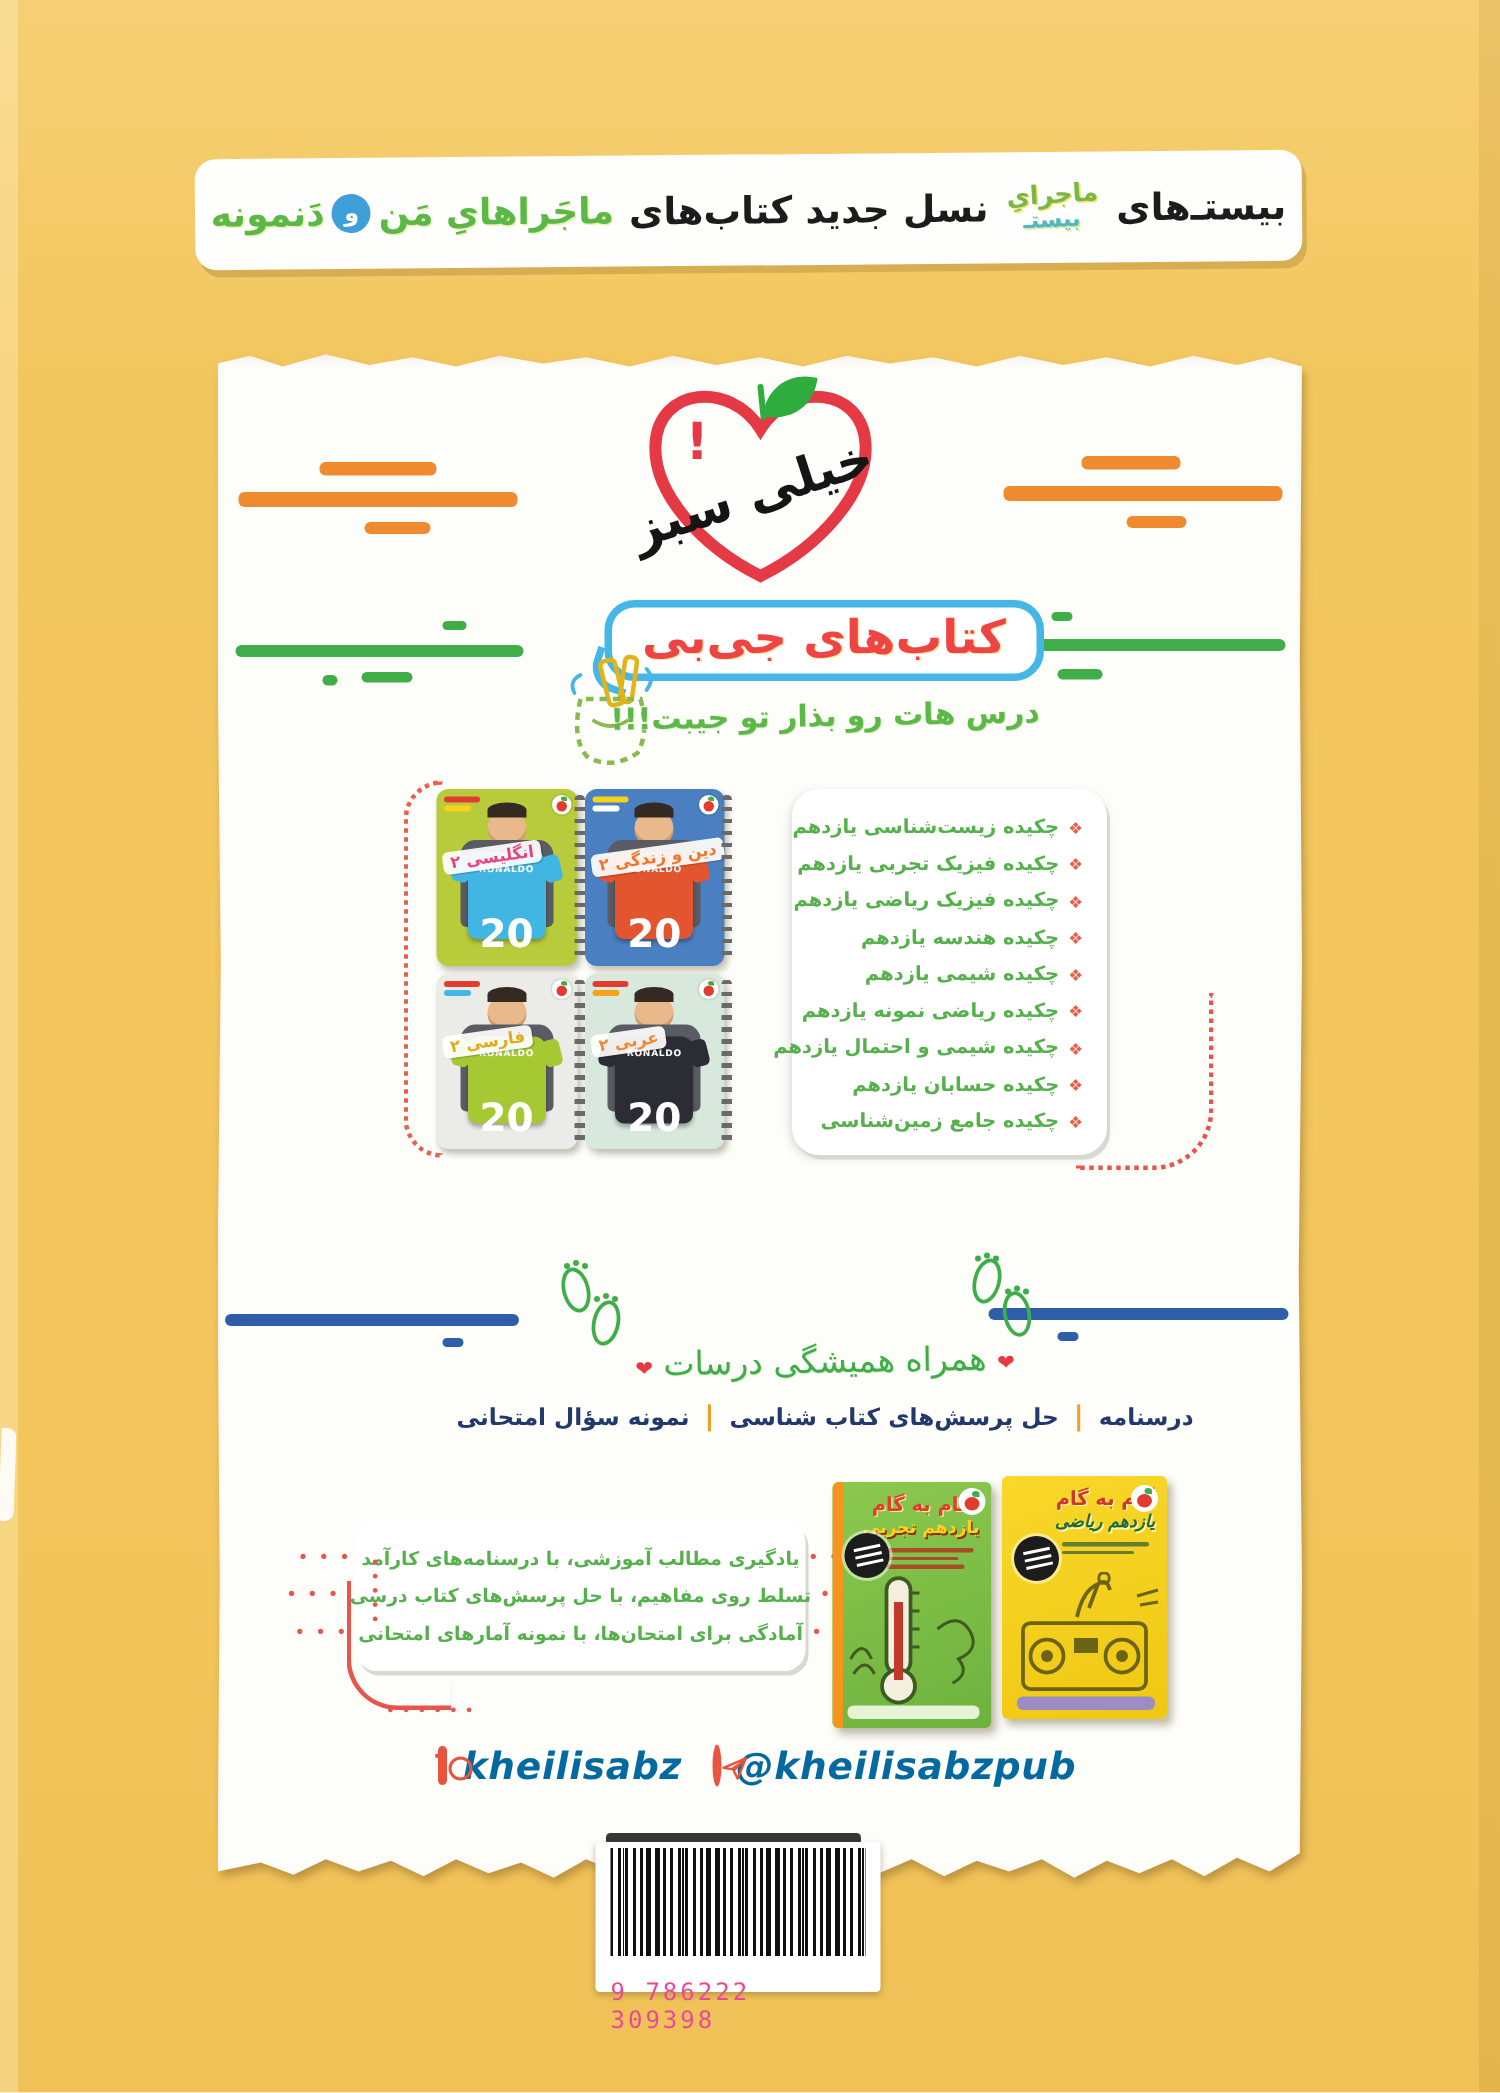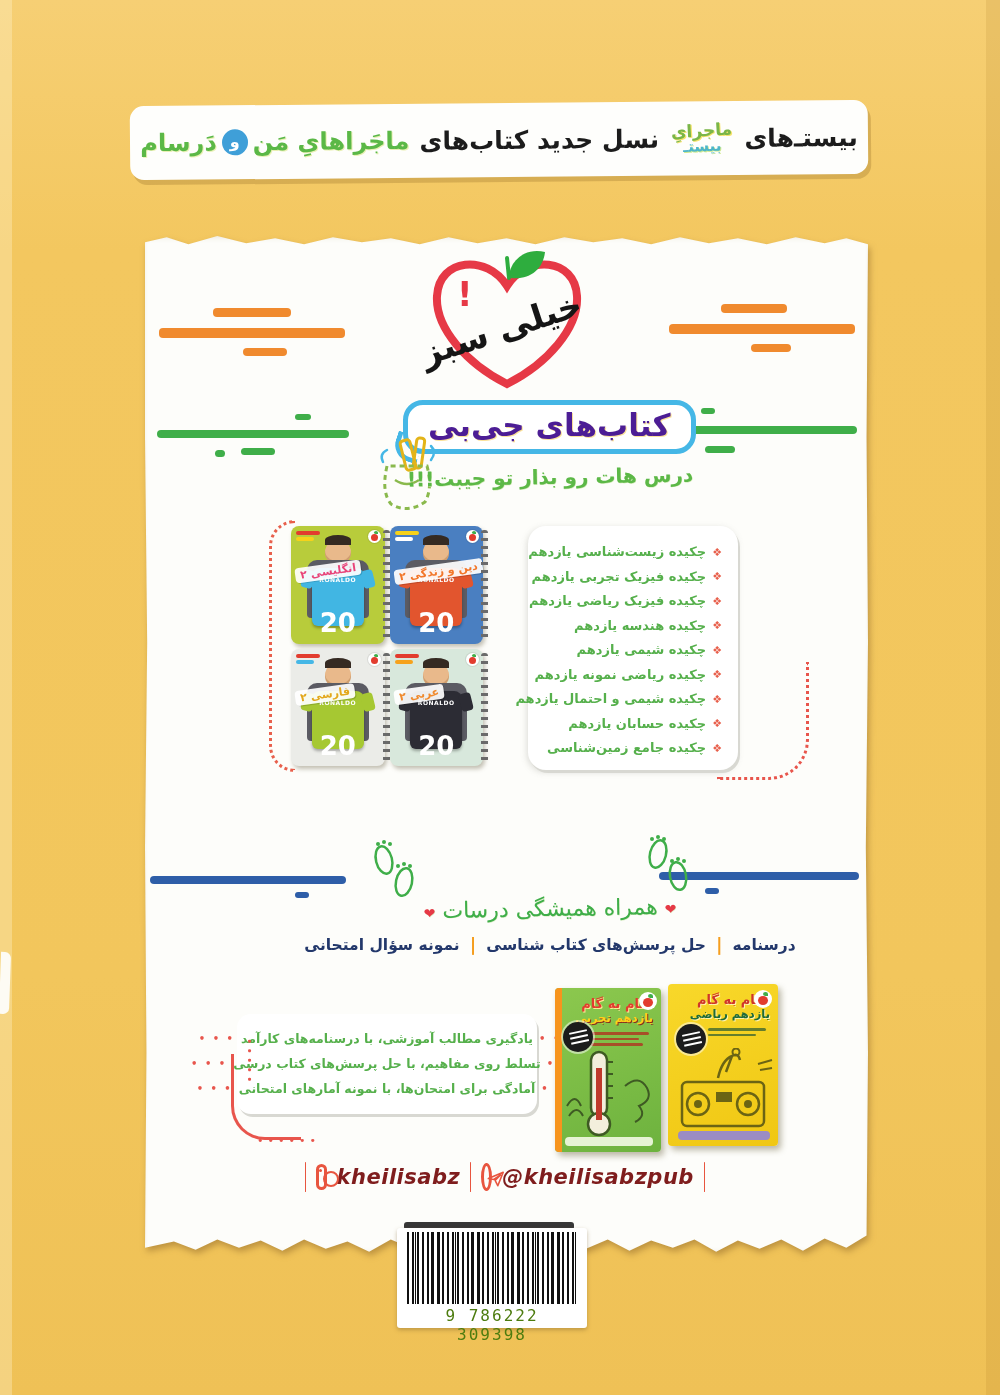--- a/index.html
+++ b/index.html
@@ -45,21 +45,21 @@
   .dash.blue { background:#2e5ea8; }
   .dash.green { background:#3fae49; }
 
   
   .bracket {
     position:absolute; border:5px solid #45b7e6; border-radius:20px;
     padding:2px 20px 6px; background:#fff; text-align:center;
   }
   .bracket .btxt { font-weight:bold; white-space:nowrap; }
   .jibi-badge { left:258px; top:168px; }
-  .jibi-badge .btxt { color:#4c1d95; font-size:31px; text-shadow:1px 1px 0 #fbe29a; }
+  .jibi-badge .btxt { color:#ef4444; font-size:31px; text-shadow:1px 1px 0 #fbe29a; }
   .jibi-badge::after { content:""; position:absolute; left:-14px; bottom:-12px; width:22px; height:22px; border-left:5px solid #45b7e6; border-bottom:5px solid #45b7e6; border-bottom-left-radius:18px; transform:rotate(18deg); background:transparent; }
   .gbg-badge { border-color:#f15a24; left:282px; top:610px; }
   .gbg-badge .btxt { color:#f15a24; font-size:29px; }
   .gbg-badge::after { content:""; position:absolute; right:-13px; bottom:-11px; width:20px; height:20px; border-right:5px solid #f15a24; border-bottom:5px solid #f15a24; border-bottom-right-radius:16px; transform:rotate(-14deg); }
 
   .hand-green { color:#5cb847; font-weight:bold; direction:rtl; }
   .jibi-sub { position:absolute; left:240px; top:233px; width:330px; text-align:center; font-size:20px; transform:rotate(-1deg); text-shadow:0.5px 0.5px 0 #cfe9b4; }
 
   .pocket-doodle { position:absolute; left:232px; top:204px; width:62px; height:76px; }
 
@@ -115,72 +115,72 @@
 
   
   .gbook { position:absolute; border-radius:4px; box-shadow:3px 4px 6px rgba(90,80,40,.4); overflow:hidden; }
   .gbook.green { left:410px; top:756px; width:106px; height:164px; background:linear-gradient(160deg,#8cc84e 0%, #6db23e 100%); }
   .gbook.green::before { content:""; position:absolute; left:0; top:0; width:7px; height:100%; background:#f7941d; }
   .gbook.yellow { left:523px; top:752px; width:110px; height:162px; background:linear-gradient(160deg,#f8d82a 0%, #f0c713 100%); }
   .gbook .gb-title { position:absolute; right:8px; top:8px; text-align:center; direction:rtl; }
   .gbook .gb-l1 { display:block; font-size:13px; font-weight:bold; color:#e23c2e; text-shadow:1px 1px 0 #ffe896; }
   .gbook.yellow .gb-l1 { color:#d0352a; text-shadow:1px 1px 0 #fff3ae; }
   .gbook .gb-l2 { display:block; font-size:11.5px; font-weight:bold; color:#ffd11a; text-shadow:1px 1px 0 #8a2f1e; }
-  .gbook.yellow .gb-l2 { color:#1e6b3a; text-shadow:1px 1px 0 #fff3ae; }
+  .gbook.yellow .gb-l2 { color:#1e6b3a; text-shadow:1px 1px 0 #fff3ae;font-style:italic; }
   .gbook .gb-lines { position:absolute; right:10px; top:44px; width:60px; }
   .gbook .gb-lines i { display:block; height:2.5px; background:rgba(180,40,30,.75); border-radius:2px; margin-bottom:3px; }
   .gbook.yellow .gb-lines i { background:rgba(40,90,50,.7); }
   .gbook .gb-badge { position:absolute; left:8px; top:34px; width:30px; height:30px; background:#1c1c1c; border-radius:50%; box-shadow:0 0 0 2px rgba(255,255,255,.5); }
   .gbook .gb-badge::before { content:""; position:absolute; left:6px; top:9px; width:18px; height:2px; background:#fff; transform:rotate(-12deg); box-shadow:0 5px 0 #fff, 0 10px 0 #fff; }
   .gbook .apple-mini2 { position:absolute; right:6px; top:6px; width:18px; height:18px; background:#fff; border-radius:50%; }
   .gbook .apple-mini2::before { content:""; position:absolute; left:4px; top:6px; width:10px; height:9px; background:#e23c2e; border-radius:50%; }
   .gbook .apple-mini2::after { content:""; position:absolute; left:9px; top:2px; width:5px; height:4px; background:#3fae49; border-radius:50% 50% 0 50%; }
   .gbook.green .apple-mini2 { right:4px; top:4px; }
   .gbook .gb-strip { position:absolute; left:10px; bottom:6px; right:8px; height:9px; border-radius:4px; }
   .gbook.green .gb-strip { background:#e6f3d4; }
   .gbook.yellow .gb-strip { background:#9b8cc4; }
 
   
   .social { position:absolute; left:160px; top:930px; width:400px; display:flex; align-items:center; justify-content:center; gap:10px; }
   .social .sep { width:5px; height:30px; background:#e8553f; border-radius:3px; }
-  .social .handle { font-size:21px; font-weight:bold; font-style:italic; color:#7f1d1d; letter-spacing:.5px; }
+  .social .handle { font-size:25px; font-weight:bold; font-style:italic; color:#0369a1; letter-spacing:.5px; }
   .ig-icon { position:relative; width:26px; height:26px; border:3px solid #e8553f; border-radius:8px; }
   .ig-icon::before { content:""; position:absolute; left:4px; top:4px; width:12px; height:12px; border:2.5px solid #e8553f; border-radius:50%; }
   .ig-icon::after { content:""; position:absolute; right:2px; top:2px; width:3px; height:3px; background:#e8553f; border-radius:50%; }
   .tg-icon { position:relative; width:28px; height:28px; border:3px solid #e8553f; border-radius:50%; }
   .tg-icon svg { position:absolute; left:3px; top:4px; }
 
   
   .barcode { position:absolute; left:397px; top:1228px; width:190px; height:100px; background:#fff; border-radius:3px; box-shadow:0 2px 4px rgba(120,90,40,.4); z-index:5; padding:4px 10px 0; }
   .barcode .bars { width:100%; height:72px; background:
       repeating-linear-gradient(90deg,#101010 0 2px, transparent 2px 5px),
       repeating-linear-gradient(90deg,#101010 0 1px, transparent 1px 8px);
   }
-  .barcode .digits { margin-top:2px; text-align:center; font-family:"DejaVu Sans Mono", monospace; font-size:16px; letter-spacing:2px; color:#4d7c0f; }
+  .barcode .digits { margin-top:14px; font-family:"DejaVu Sans Mono", monospace; font-size:16px; letter-spacing:2px; color:#ec4899; }
   .barcode-smudge { position:absolute; left:404px; top:1222px; width:170px; height:8px; background:rgba(20,20,20,.85); border-radius:3px; z-index:4; }
 </style>
 </head>
 <body>
 
 <div class="page">
   <div class="edge-left"></div>
   <div class="edge-right"></div>
   <div class="page-notch"></div>
 
   <div class="top-banner" dir="rtl">
     <span class="seg">بیستـ‌های</span>
     <span class="brand-stack">
       <span class="bt">ماجرایِ</span>
       <span class="bb">بیستـ</span>
     </span>
     <span class="seg">نسل جدید کتاب‌های</span>
     <span class="brand-end">
       <span class="ga">ماجَراهایِ مَن</span>
       <span class="ob">و</span>
-      <span class="ga">دَرسام</span>
+      <span class="ga">دَنمونه</span>
     </span>
   </div>
 
   <div class="panel-wrap">
     <div class="panel">
 
       <div class="logo">
         <svg viewBox="0 0 180 158">
           <path d="M90 42 C70 10 22 14 20 52 C18 84 50 120 90 140 C130 120 162 84 160 52 C158 14 110 10 90 42 Z" fill="none" stroke="#e63946" stroke-width="8" stroke-linecap="round"></path>
           <path d="M92 30 C96 12 112 4 128 8 C126 26 112 36 94 34 Z" fill="#2ead3e"></path>

